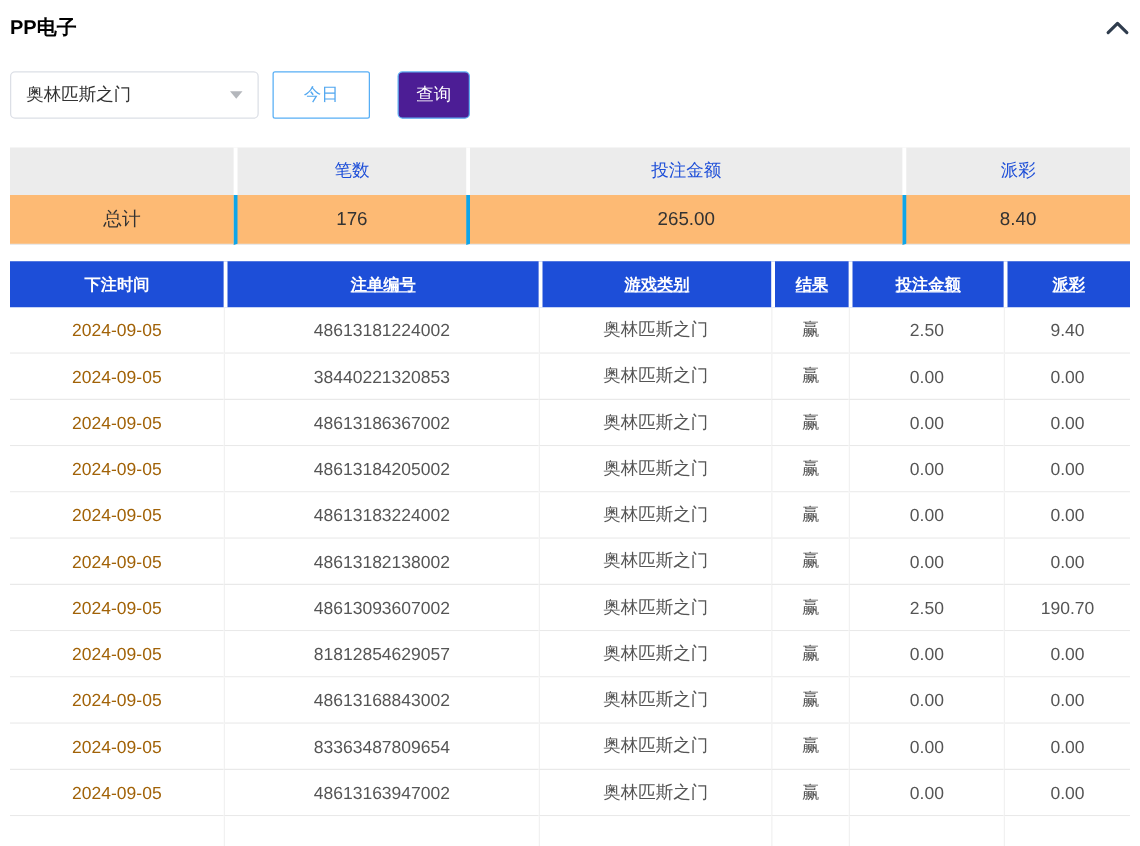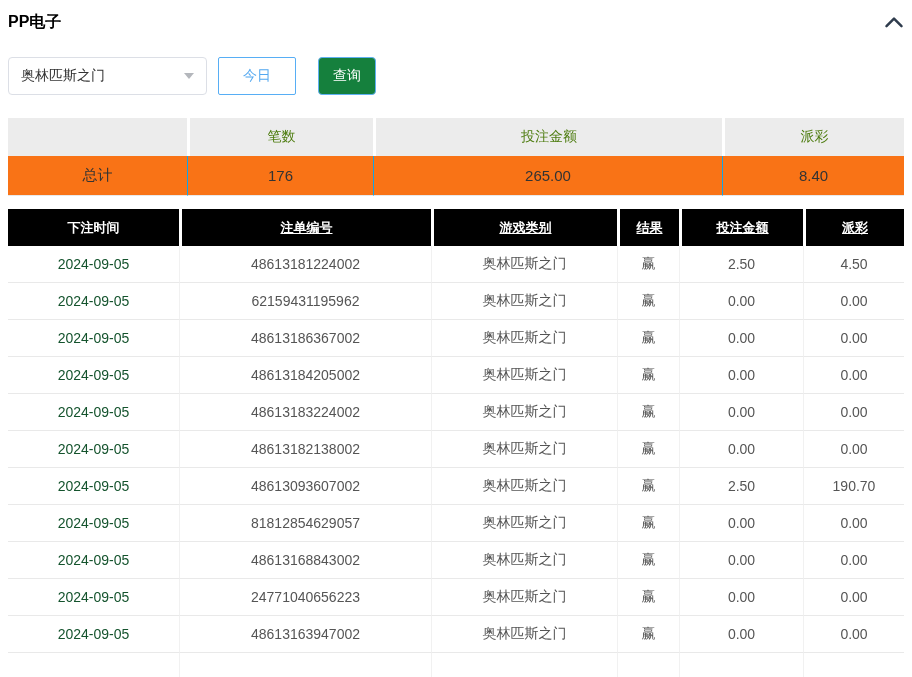--- a/index.html
+++ b/index.html
@@ -44,51 +44,51 @@
     width: 78px; height: 38px; background: #fff; border: 1px solid #dcdcdc;
     font-size: 14px; color: #c8c9cc; cursor: pointer;
     font-family: "Liberation Sans", sans-serif;
   }
   .seg-btn + .seg-btn { margin-left: -1px; }
   .seg-btn.active {
     border-color: #57aef5; color: #53a8f0; position: relative; z-index: 1;
     border-radius: 2px;
   }
   .query-btn {
-    width: 58px; height: 38px; background: #15803d; border: 1px solid #5fb0f2;
+    width: 58px; height: 38px; background: #4c1d95; border: 1px solid #5fb0f2;
     border-radius: 4px; color: #fff; font-size: 14px; cursor: pointer;
     font-family: "Liberation Sans", sans-serif;
   }
 
   
   table { border-collapse: separate; border-spacing: 0; table-layout: fixed; width: 896px; }
   th, td { text-align: center; overflow: hidden; white-space: nowrap; }
 
   .summary-table { margin-top: 23px; }
   .summary-table th {
-    background: #ececec; height: 38px; font-size: 14px; font-weight: 400; color: #4d7c0f;
+    background: #ececec; height: 38px; font-size: 14px; font-weight: 400; color: #1d4ed8;
   }
   .summary-table th + th { border-left: 3px solid #fff; }
   .summary-table td {
     height: 40px; font-size: 15px; color: #333;
-    border-bottom: 1px solid #e9e9e9; background: #f97316;
-  }
-  .summary-table td + td { border-left: 1px solid #0ea5e9; margin-left: 46px; }
+    border-bottom: 1px solid #e9e9e9; background: #fdba74;
+  }
+  .summary-table td + td { border-left: 3px solid #0ea5e9; margin-left: 46px; }
 
   .detail-table { margin-top: 13px; }
   .detail-table th {
-    background: #000000; height: 37px; font-size: 13px; font-weight: 700; color: #fff;
+    background: #1d4ed8; height: 37px; font-size: 13px; font-weight: 700; color: #fff;
   }
   .detail-table th + th { border-left: 3px solid #fff; text-decoration: underline; }
   .detail-table td {
     height: 37px; font-size: 14px; color: #555;
     border-bottom: 1px solid #e9e9e9; background: #fff;
   }
   .detail-table td + td { border-left: 1px solid #f1f1f1; text-align: center; }
-  .detail-table td:first-child { color: #14532d; text-align: center; }
+  .detail-table td:first-child { color: #a16207; text-align: center; }
   .detail-table tr.partial-row td { height: 37px; }
 </style>
 </head>
 <body>
 
 <div class="page">
 
   <div class="page-header">
     <div class="page-title">PP电子</div>
     <button class="collapse-btn">
@@ -159,26 +159,26 @@
       </tr>
     </thead>
     <tbody>
 
         <tr>
           <td>2024-09-05</td>
           <td>48613181224002</td>
           <td>奥林匹斯之门</td>
           <td>赢</td>
           <td>2.50</td>
-          <td>4.50</td>
-        </tr>
-
-        <tr>
-          <td>2024-09-05</td>
-          <td>62159431195962</td>
+          <td>9.40</td>
+        </tr>
+
+        <tr>
+          <td>2024-09-05</td>
+          <td>38440221320853</td>
           <td>奥林匹斯之门</td>
           <td>赢</td>
           <td>0.00</td>
           <td>0.00</td>
         </tr>
 
         <tr>
           <td>2024-09-05</td>
           <td>48613186367002</td>
           <td>奥林匹斯之门</td>
@@ -236,21 +236,21 @@
           <td>2024-09-05</td>
           <td>48613168843002</td>
           <td>奥林匹斯之门</td>
           <td>赢</td>
           <td>0.00</td>
           <td>0.00</td>
         </tr>
 
         <tr>
           <td>2024-09-05</td>
-          <td>24771040656223</td>
+          <td>83363487809654</td>
           <td>奥林匹斯之门</td>
           <td>赢</td>
           <td>0.00</td>
           <td>0.00</td>
         </tr>
 
         <tr>
           <td>2024-09-05</td>
           <td>48613163947002</td>
           <td>奥林匹斯之门</td>

